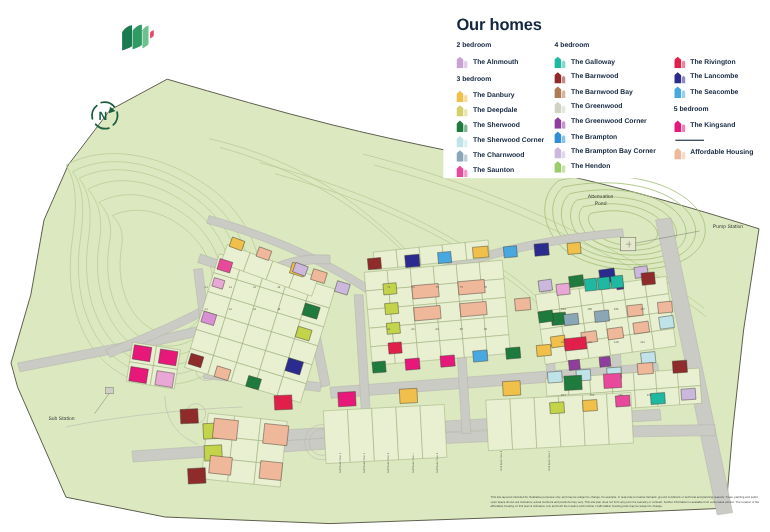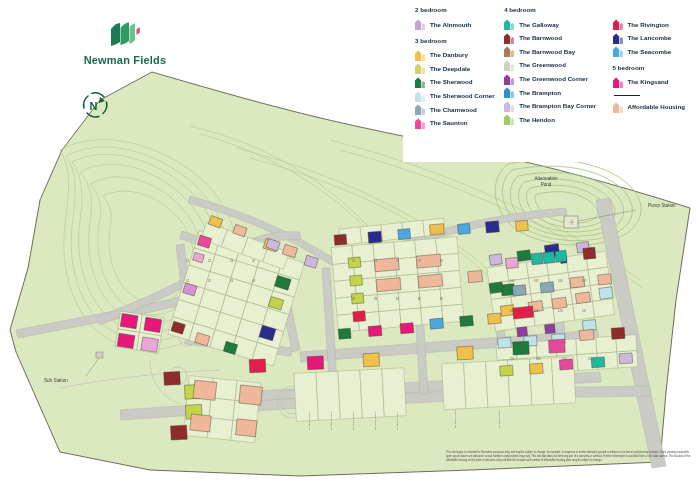--- a/index.html
+++ b/index.html
@@ -494,21 +494,20 @@
     </g>
   </svg>
 
   <div class="brand">
     <svg class="brand-mark" width="34" height="26" viewBox="0 0 34 26" xmlns="http://www.w3.org/2000/svg">
       <path d="M3 24 L3 7 C6 3 9 1 12 1 L12 20 C9 22 6 23 3 24 Z" fill="#1b7a4f"></path>
       <path d="M12.5 23 L12.5 6 C15.5 2 18.5 0.5 21 0.5 L21 19 C18.5 21 15.5 22 12.5 23 Z" fill="#2f9a63"></path>
       <path d="M21.5 22 L21.5 5.5 C23.5 2.5 25.5 1.5 27 1.5 L27 18 C25.5 20 23.5 21 21.5 22 Z" fill="#6cc28e"></path>
       <path d="M28.5 13 L28.5 7.5 C29.8 6 31 5.4 31.8 5.4 L31.8 10.6 C31 11.6 29.8 12.4 28.5 13 Z" fill="#e8455f"></path>
     </svg>
-    <div class="brand-name">Newman Fields</div>
   </div>
 
   <div class="compass">
     <svg width="34" height="34" viewBox="0 0 34 34" xmlns="http://www.w3.org/2000/svg">
       <g stroke="#1b5e3f" stroke-width="1.6" fill="none" stroke-linecap="round">
         <path d="M6 20 A12 12 0 0 1 10 8"></path>
         <path d="M14 5.2 A12 12 0 0 1 26 9"></path>
         <path d="M28.5 14 A12 12 0 0 1 25 25.5"></path>
         <path d="M21 28.5 A12 12 0 0 1 9 25"></path>
       </g>
@@ -516,20 +515,21 @@
       <path d="M22 9 L27 13 L21 15 Z" fill="#1b5e3f"></path>
     </svg>
   </div>
 
   <div class="maplabel" style="left:524px;top:176px;width:44px;">Attenuation
 Pond</div>
   <div class="maplabel left" style="left:648px;top:203px;width:54px;">Pump Station</div>
   <div class="maplabel left" style="left:44px;top:378px;width:48px;">Sub Station</div>
 
   <div class="legend">
+    <div class="legend-title">Our homes</div>
     <div class="legend-cols">
 
       <div class="legend-col c1">
         <div class="legend-group-head">2 bedroom</div>
         <div class="legend-row">
           <svg class="ico" viewBox="0 0 11 11">
             <use href="#houseGlyph" fill="#c9a2d4"></use>
           </svg>
           <span class="lbl">The Alnmouth</span>
         </div>

